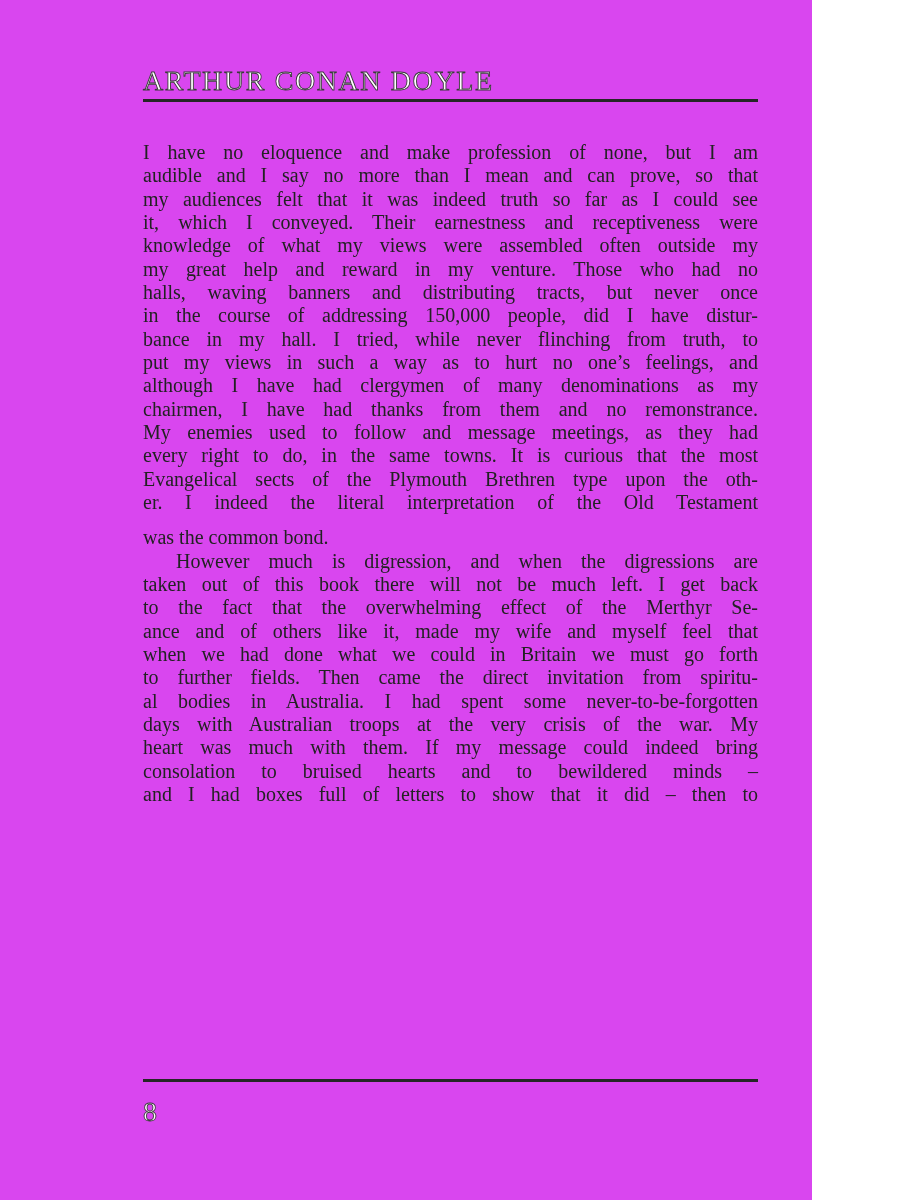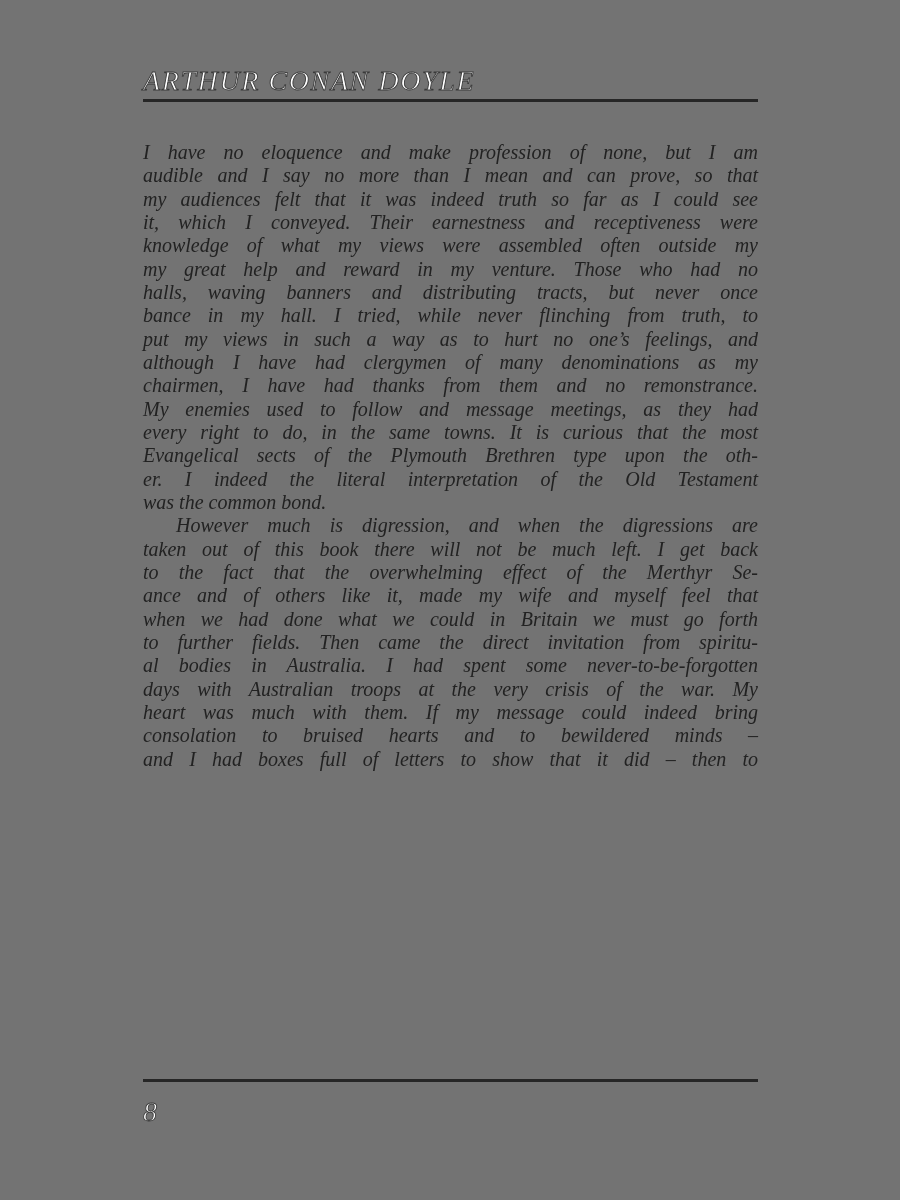--- a/index.html
+++ b/index.html
@@ -1,32 +1,32 @@
 <!DOCTYPE html>
 <html><head>
 <meta charset="utf-8">
 <style>
   html, body { margin: 0; padding: 0; background: #ffffff; }
   body { width: 900px; height: 1200px; position: relative; overflow: hidden; }
-  .page { position: absolute; left: 0; top: 0; width: 900px; height: 1200px; background: #737373; font-style: italic; }
+  .page { position: absolute; left: 0; top: 0; width: 812px; height: 1200px; background: #d946ef; }
   .running-head {
     position: absolute; left: 143px; top: 64px; width: 620px;
     font-family: "Liberation Serif", serif; font-size: 28px; letter-spacing: 1.6px;
     color: #ffffff; -webkit-text-stroke: 0.9px #3a3a3a; line-height: 34px; white-space: nowrap;
   }
   .rule { position: absolute; left: 143px; width: 615px; height: 3px; background: #262626; }
   .rule.top { top: 99px; }
   .rule.bottom { top: 1079px; }
   .body-text {
     position: absolute; left: 143px; top: 141px; width: 615px;
     font-family: "Liberation Serif", serif; font-size: 20px; line-height: 23.33px;
     color: #222222;
   }
   .line { display: block; height: 23.33px; white-space: nowrap; text-align: justify; text-align-last: justify; }
-  .line.last { text-align-last: left; }
+  .line.last { text-align-last: left; margin-top: 12px; }
   .line.indent { padding-left: 33px; }
   .folio {
     position: absolute; left: 143px; top: 1097px;
     font-family: "Liberation Serif", serif; font-size: 28px; line-height: 30px;
     color: #ffffff; -webkit-text-stroke: 0.9px #3a3a3a;
   }
 </style>
 </head>
 <body>
 
@@ -36,20 +36,21 @@
 
   <div class="body-text">
 
     <span class="line">I have no eloquence and make profession of none, but I am</span>
     <span class="line">audible and I say no more than I mean and can prove, so that</span>
     <span class="line">my audiences felt that it was indeed truth so far as I could see</span>
     <span class="line">it, which I conveyed. Their earnestness and receptiveness were</span>
     <span class="line">knowledge of what my views were assembled often outside my</span>
     <span class="line">my great help and reward in my venture. Those who had no</span>
     <span class="line">halls, waving banners and distributing tracts, but never once</span>
+    <span class="line">in the course of addressing 150,000 people, did I have distur-</span>
     <span class="line">bance in my hall. I tried, while never flinching from truth, to</span>
     <span class="line">put my views in such a way as to hurt no one’s feelings, and</span>
     <span class="line">although I have had clergymen of many denominations as my</span>
     <span class="line">chairmen, I have had thanks from them and no remonstrance.</span>
     <span class="line">My enemies used to follow and message meetings, as they had</span>
     <span class="line">every right to do, in the same towns. It is curious that the most</span>
     <span class="line">Evangelical sects of the Plymouth Brethren type upon the oth-</span>
     <span class="line">er. I indeed the literal interpretation of the Old Testament</span>
     <span class="line last">was the common bond.</span>
 

